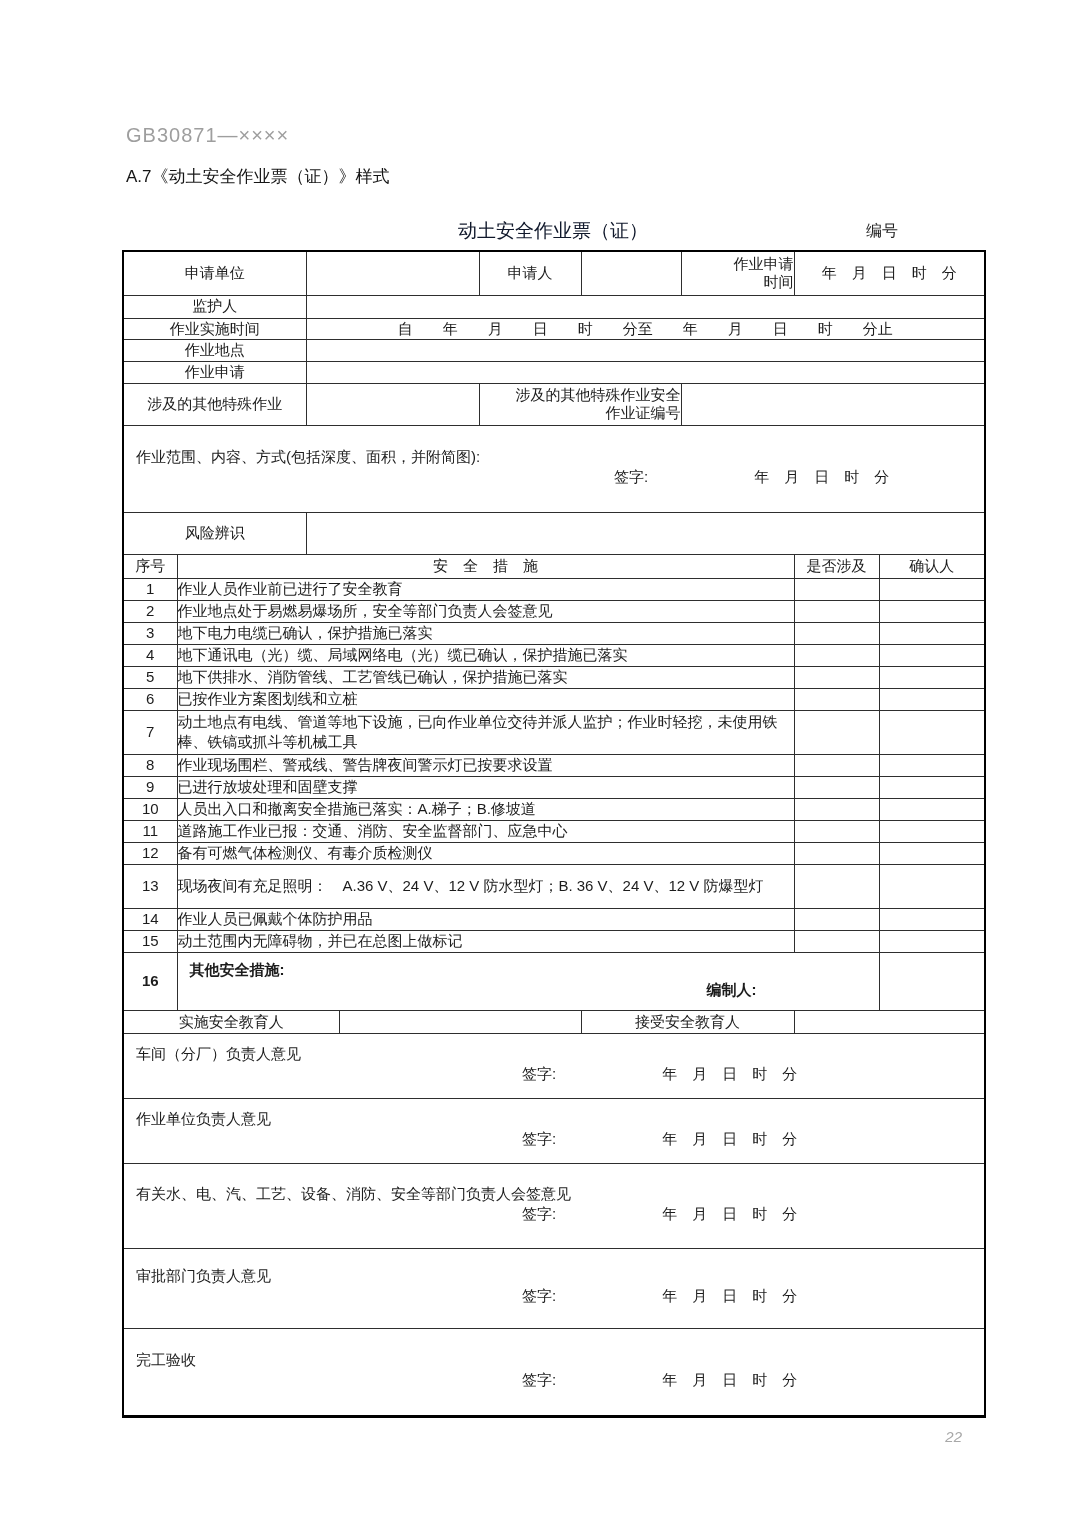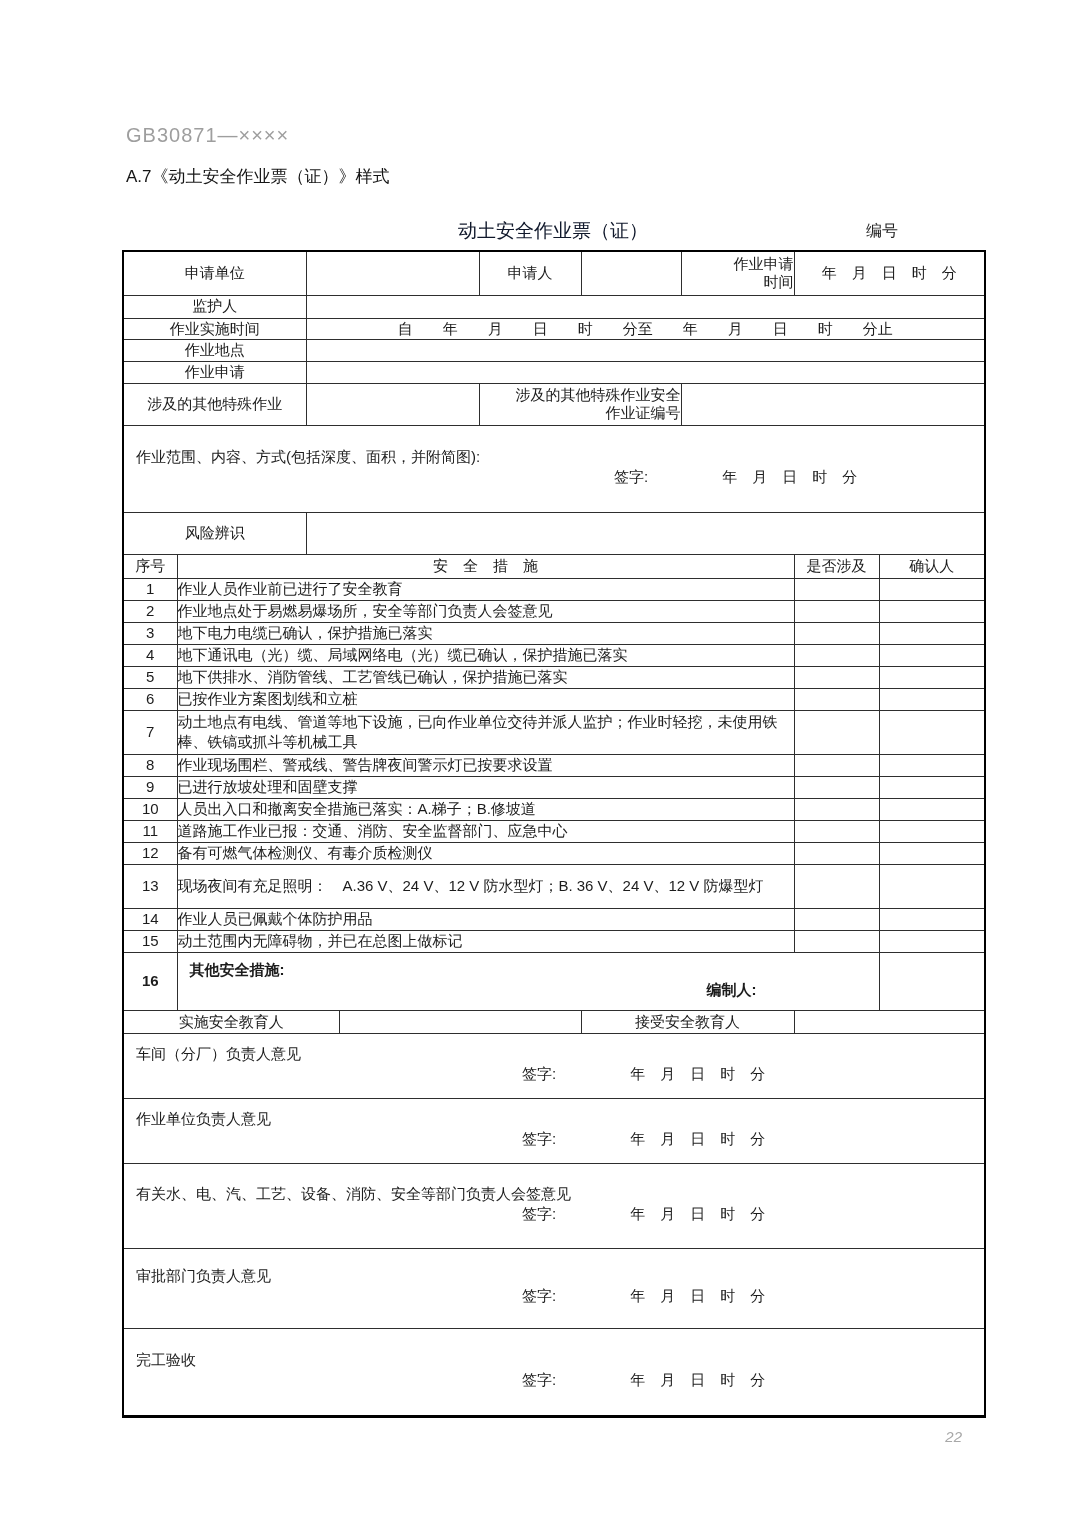--- a/index.html
+++ b/index.html
@@ -22,21 +22,21 @@
     overflow:hidden;line-height:1.35;
   }
   td.lbl{text-align:center;}
   td.txt{padding:1px 10px;text-align:left;}
   td.ctr{text-align:center;}
   .two-line span{display:block;text-align:right;line-height:1.25;}
   td.topcell{vertical-align:top;}
   .vflex{display:flex;flex-direction:column;height:100%;box-sizing:border-box;}
   .vflex .head{padding:5px 12px 0 12px;text-align:left;}
   .vflex .spacer{flex:1;}
-  .sign-line{display:flex;gap:74px;padding:0 0 9px 398px;font-size:15px;white-space:nowrap;}
+  .sign-line{display:flex;gap:106px;padding:0 0 9px 398px;font-size:15px;white-space:nowrap;}
   .sign-line.scope{padding-left:490px;}
   .other-measure{display:flex;flex-direction:column;height:100%;box-sizing:border-box;}
   .other-measure .head{padding:4px 12px 0 12px;text-align:left;}
   .other-measure .editor{text-align:right;padding:0 122px 6px 0;}
   
   tr.h44{height:44px;} tr.h23{height:23px;} tr.h21{height:21px;} tr.h22{height:22px;}
   tr.h42{height:42px;} tr.h87{height:87px;} tr.h24{height:24px;}
   tr.hm{height:22px;} tr.hm2{height:44px;} tr.h58{height:58px;font-weight:bold;}
   tr.h65{height:65px;} tr.h85{height:85px;} tr.h80{height:80px;}
   tr.h88{height:88px;}

